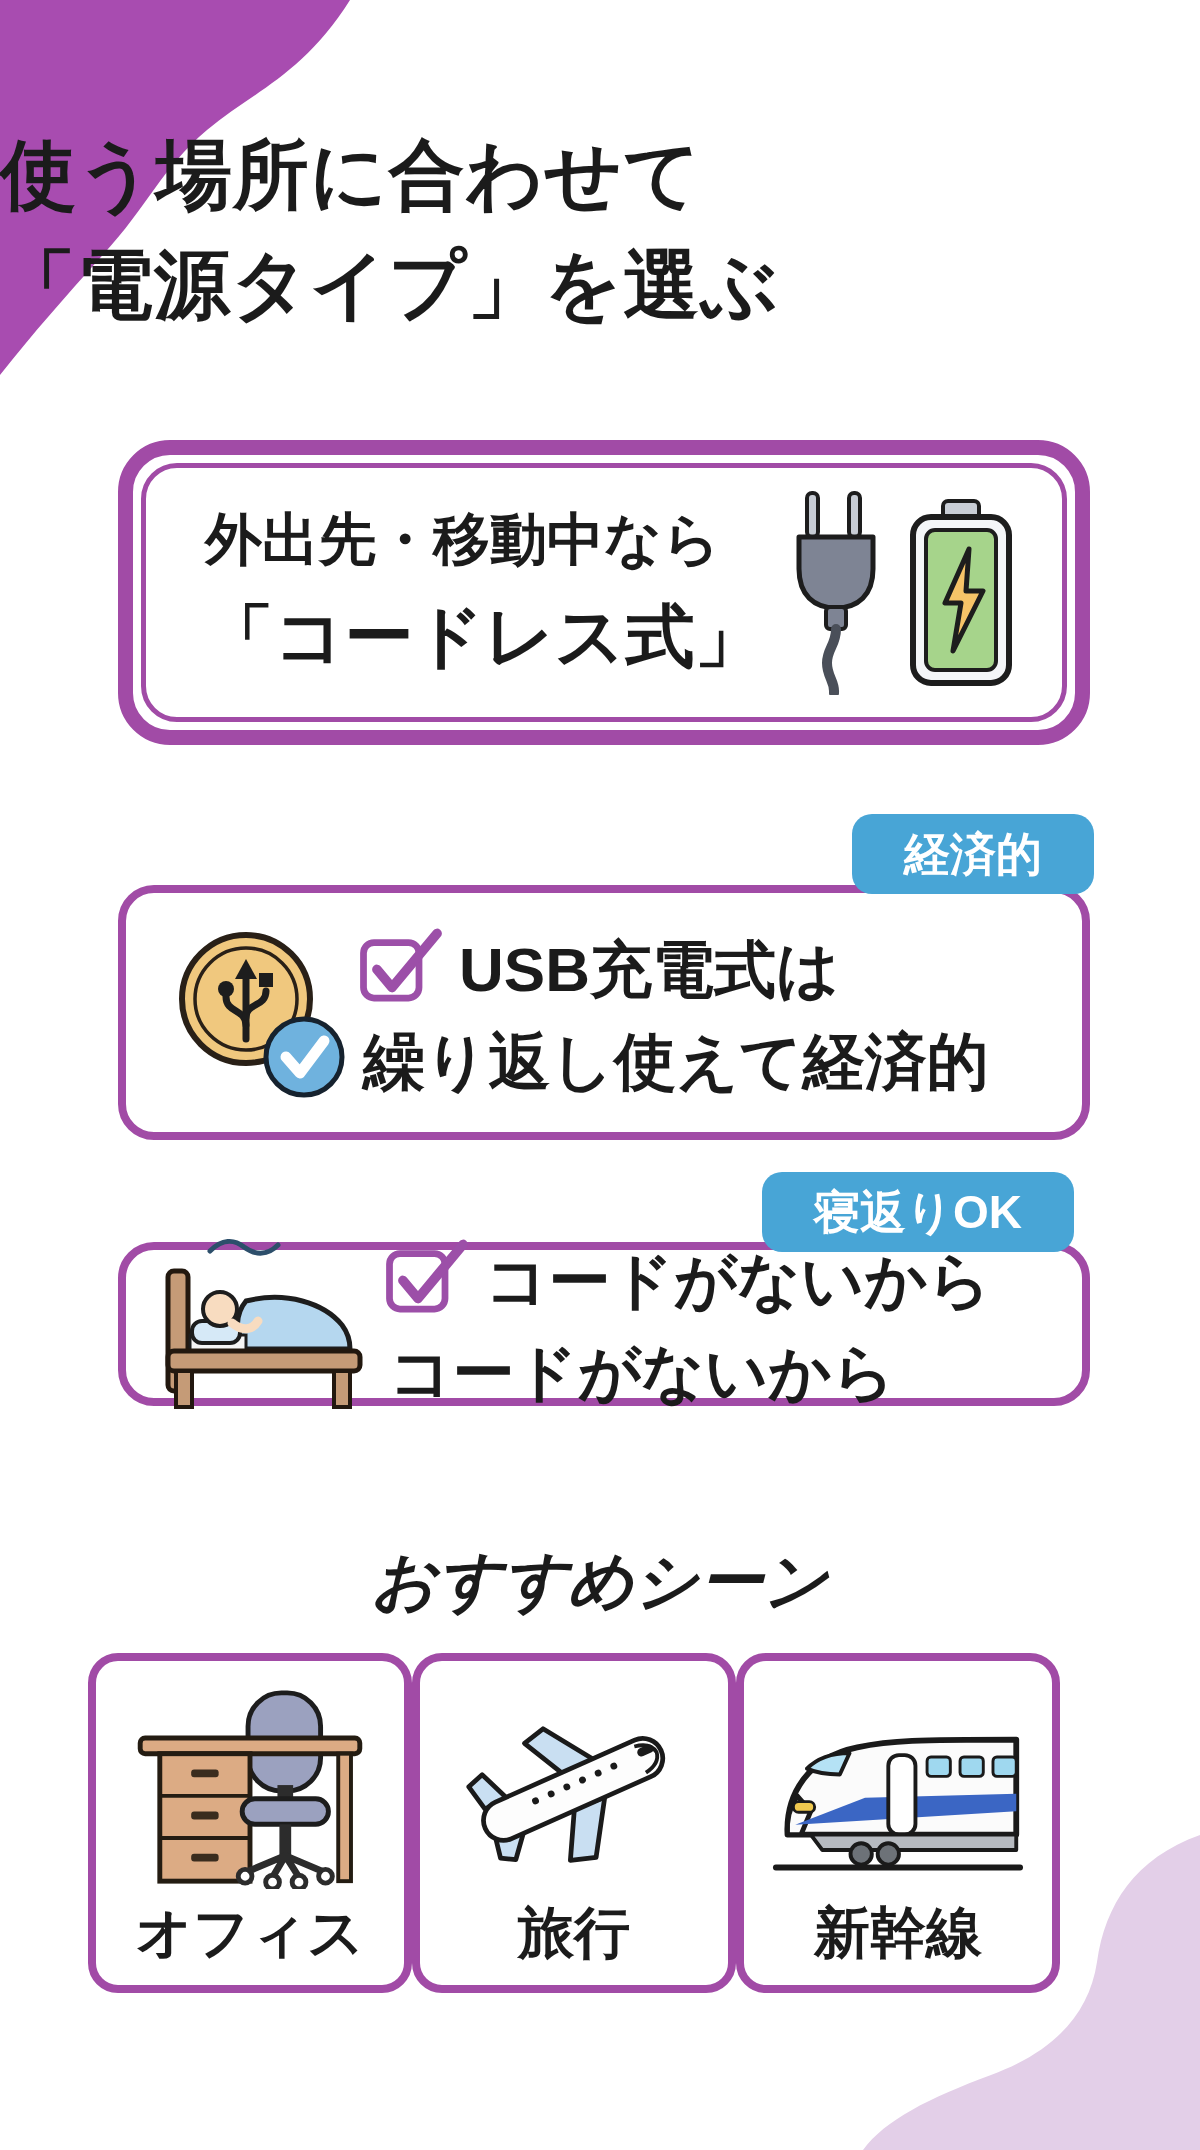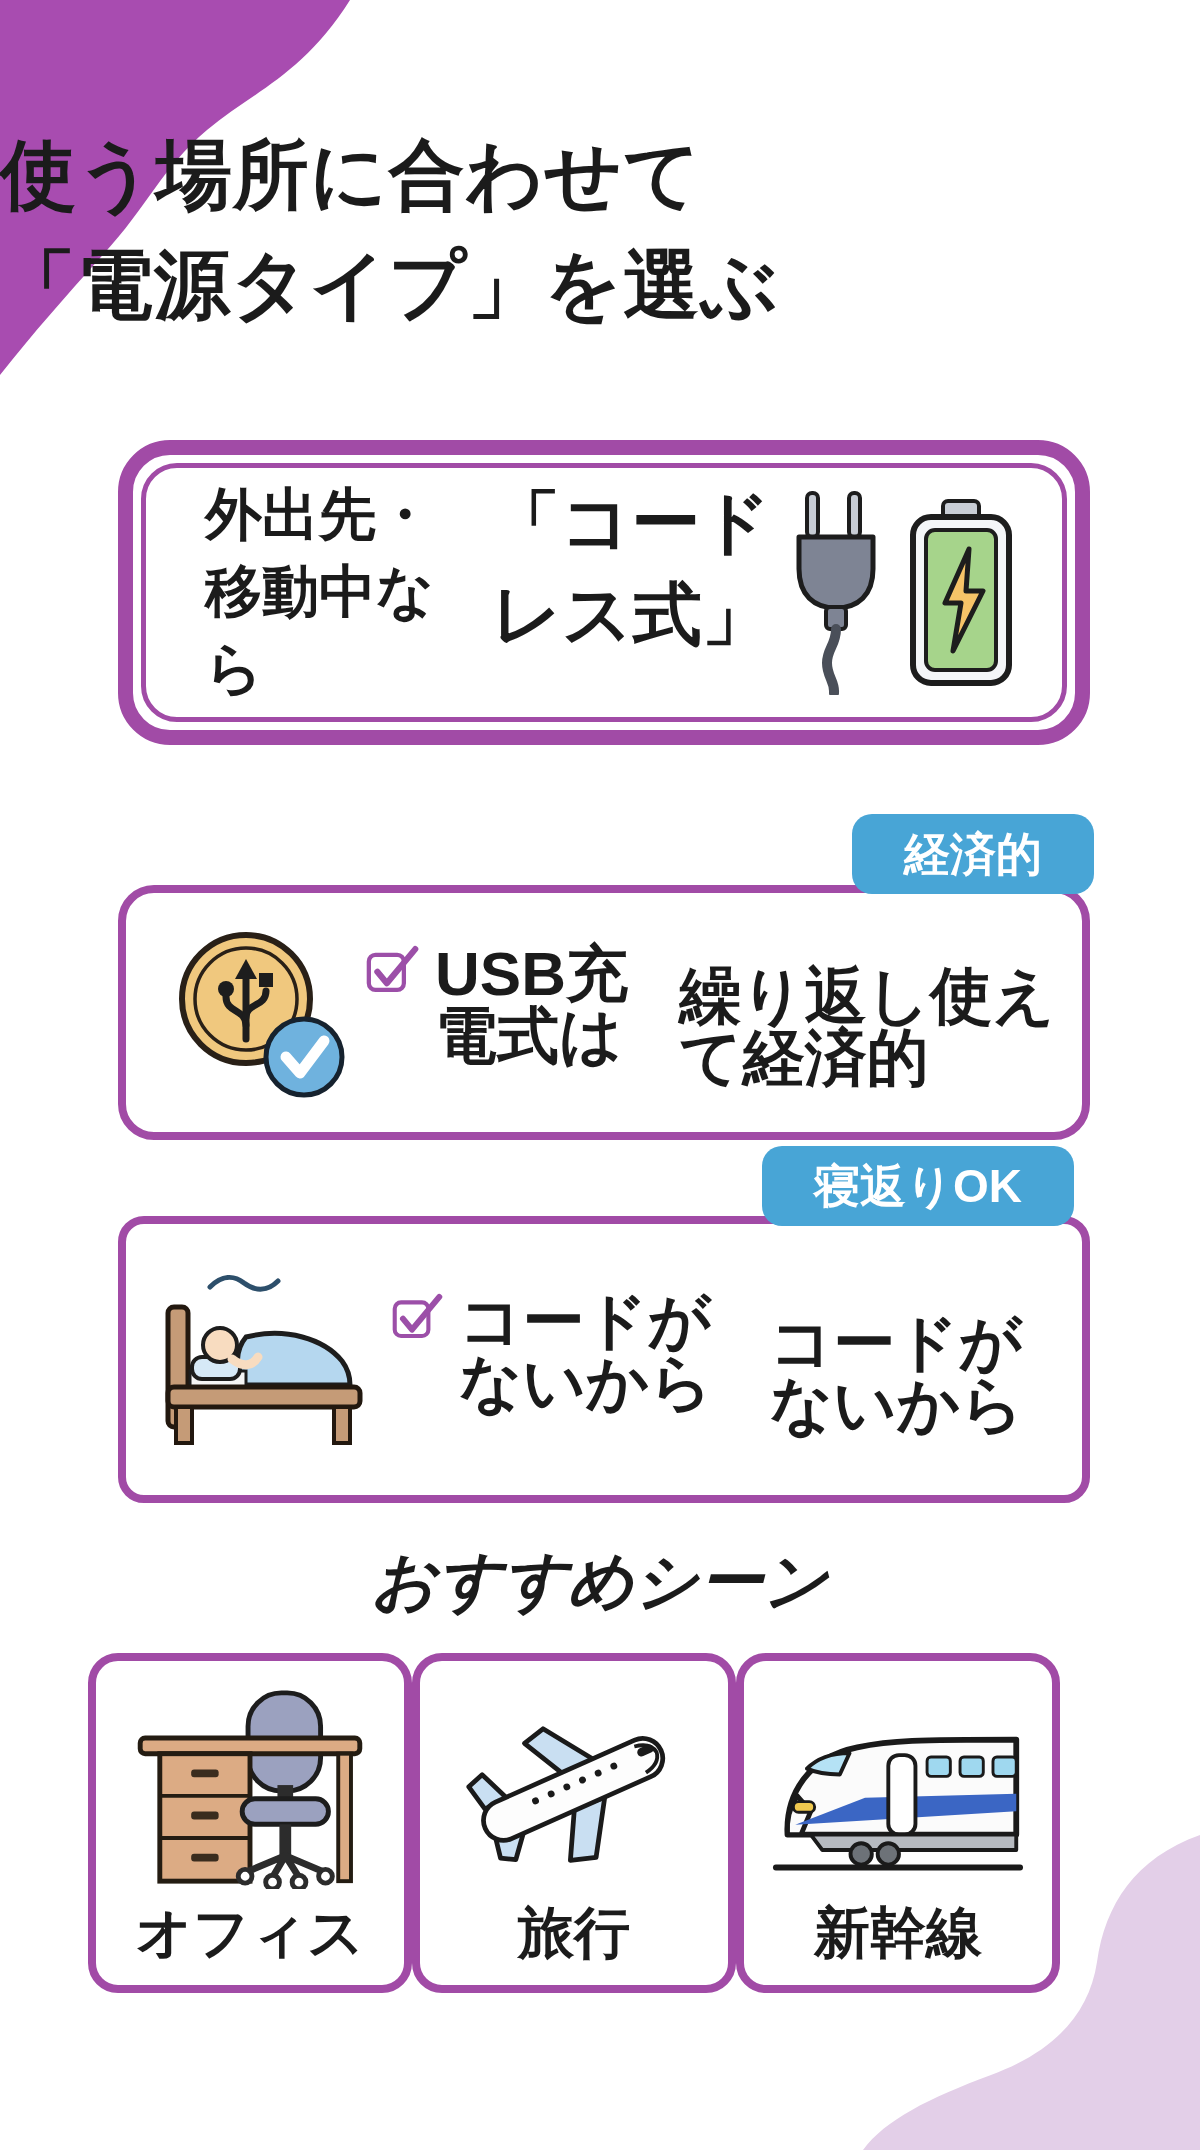--- a/index.html
+++ b/index.html
@@ -13,38 +13,38 @@
   .blob-tl{position:absolute;top:0;left:0;}
   .blob-br{position:absolute;bottom:0;right:0;}
   
   .title{position:absolute;top:120px;left:0;width:100%;
     font-size:76px;font-weight:700;line-height:1.45;letter-spacing:1px;}
   
   .hero-card{position:absolute;left:118px;top:440px;width:972px;height:305px;
     border:15px solid #a14ba6;border-radius:52px;background:#fff;}
   .hero-card .inner-line{position:absolute;inset:8px;border:5px solid #a14ba6;border-radius:36px;pointer-events:none;}
   .hero-content{position:absolute;inset:0;display:flex;align-items:center;padding:0 58px 0 72px;}
-  .hero-text{display:flex;flex-direction:row;gap:12px;}
+  .hero-text{display:flex;flex-direction:column;gap:12px;}
   .hero-line1{font-size:57px;font-weight:700;}
   .hero-line2{font-size:69px;font-weight:700;}
   .hero-icons{margin-left:auto;display:flex;align-items:center;gap:20px;}
   
   .feature-card{position:absolute;left:118px;width:972px;
     border:8px solid #a14ba6;border-radius:36px;background:#fff;}
   .feature-card.economical{top:885px;height:255px;}
-  .feature-card.sleep{top:1216px;height:287px;border-radius:26px;}
+  .feature-card.sleep{top:1242px;height:164px;}
   .badge{position:absolute;background:#48a5d6;color:#fff;font-weight:700;font-size:46px;
     line-height:1;padding:17px 52px;border-radius:20px;white-space:nowrap;}
   .feature-card.economical .badge{top:-79px;right:-12px;}
   .feature-card.sleep .badge{top:-78px;right:8px;}
   .feature-content{position:absolute;inset:0;display:flex;align-items:center;}
   .feature-card.economical .feature-content{padding-left:48px;}
   .feature-card.sleep .feature-content{padding-left:36px;}
   .feature-icon{flex:0 0 auto;}
-  .feature-textcol{display:flex;flex-direction:row;margin-left:20px;}
+  .feature-textcol{display:flex;flex-direction:column;margin-left:13px;}
   .check-row{display:flex;align-items:flex-start;gap:16px;}
   .feature-line{font-size:62px;font-weight:700;line-height:1.0;}
   .feature-line.l1{margin-top:6px;}
   .feature-line.l2{margin-top:28px;margin-left:4px;}
   .checkbox-icon{margin-top:-6px;}
   
   .recommend-heading{position:absolute;top:1538px;left:0;width:100%;text-align:center;
     font-size:64px;font-weight:700;font-style:italic;}
   .scene-row{position:absolute;left:88px;top:1653px;display:flex;}
   .scene-card{width:324px;height:340px;border:8px solid #a14ba6;border-radius:30px;background:#fff;

